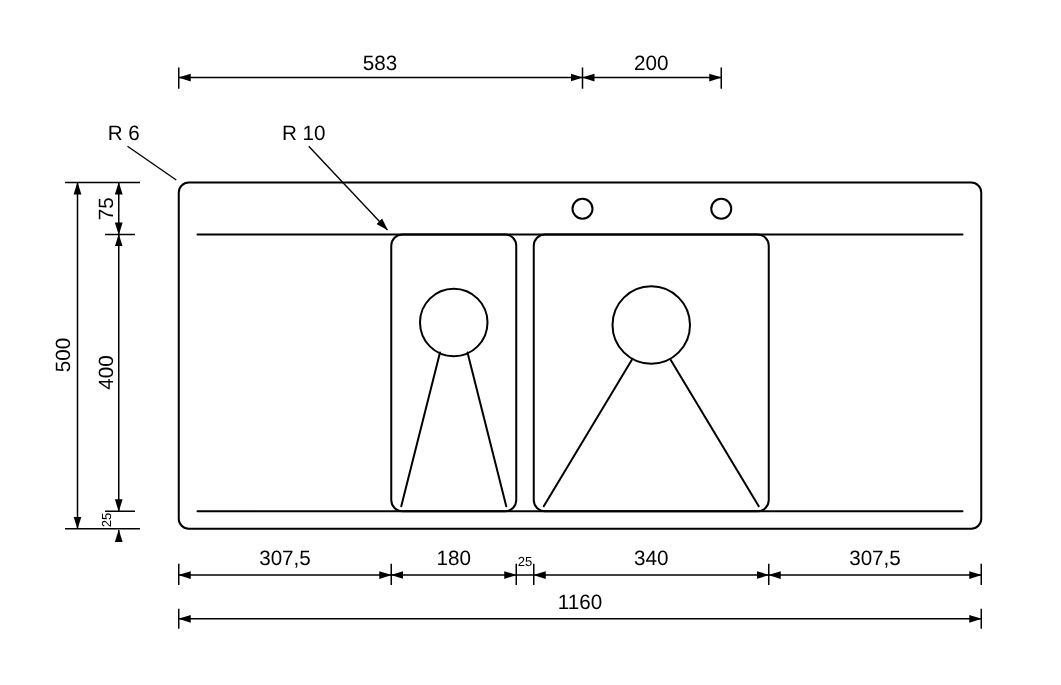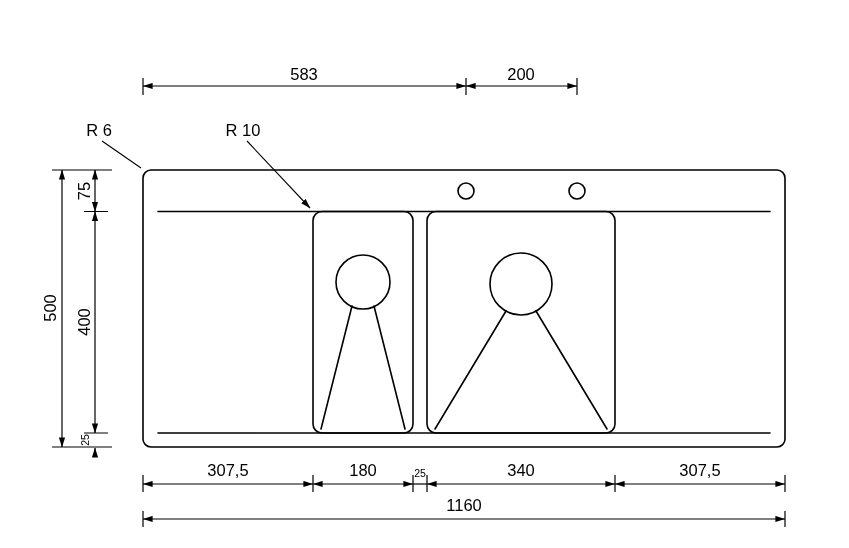--- a/index.html
+++ b/index.html
@@ -6,21 +6,20 @@
     margin: 0;
     padding: 0;
     background: #ffffff;
   }
   .canvas {
     position: relative;
     width: 849px;
     height: 504px;
     background: #ffffff;
     overflow: hidden;
-    margin-top: 24px;
   }
   svg { display: block; }
   .draw {
     fill: none;
     stroke: #000000;
     stroke-width: 1.6;
     stroke-linecap: round;
     stroke-linejoin: round;
   }
   .dim {

